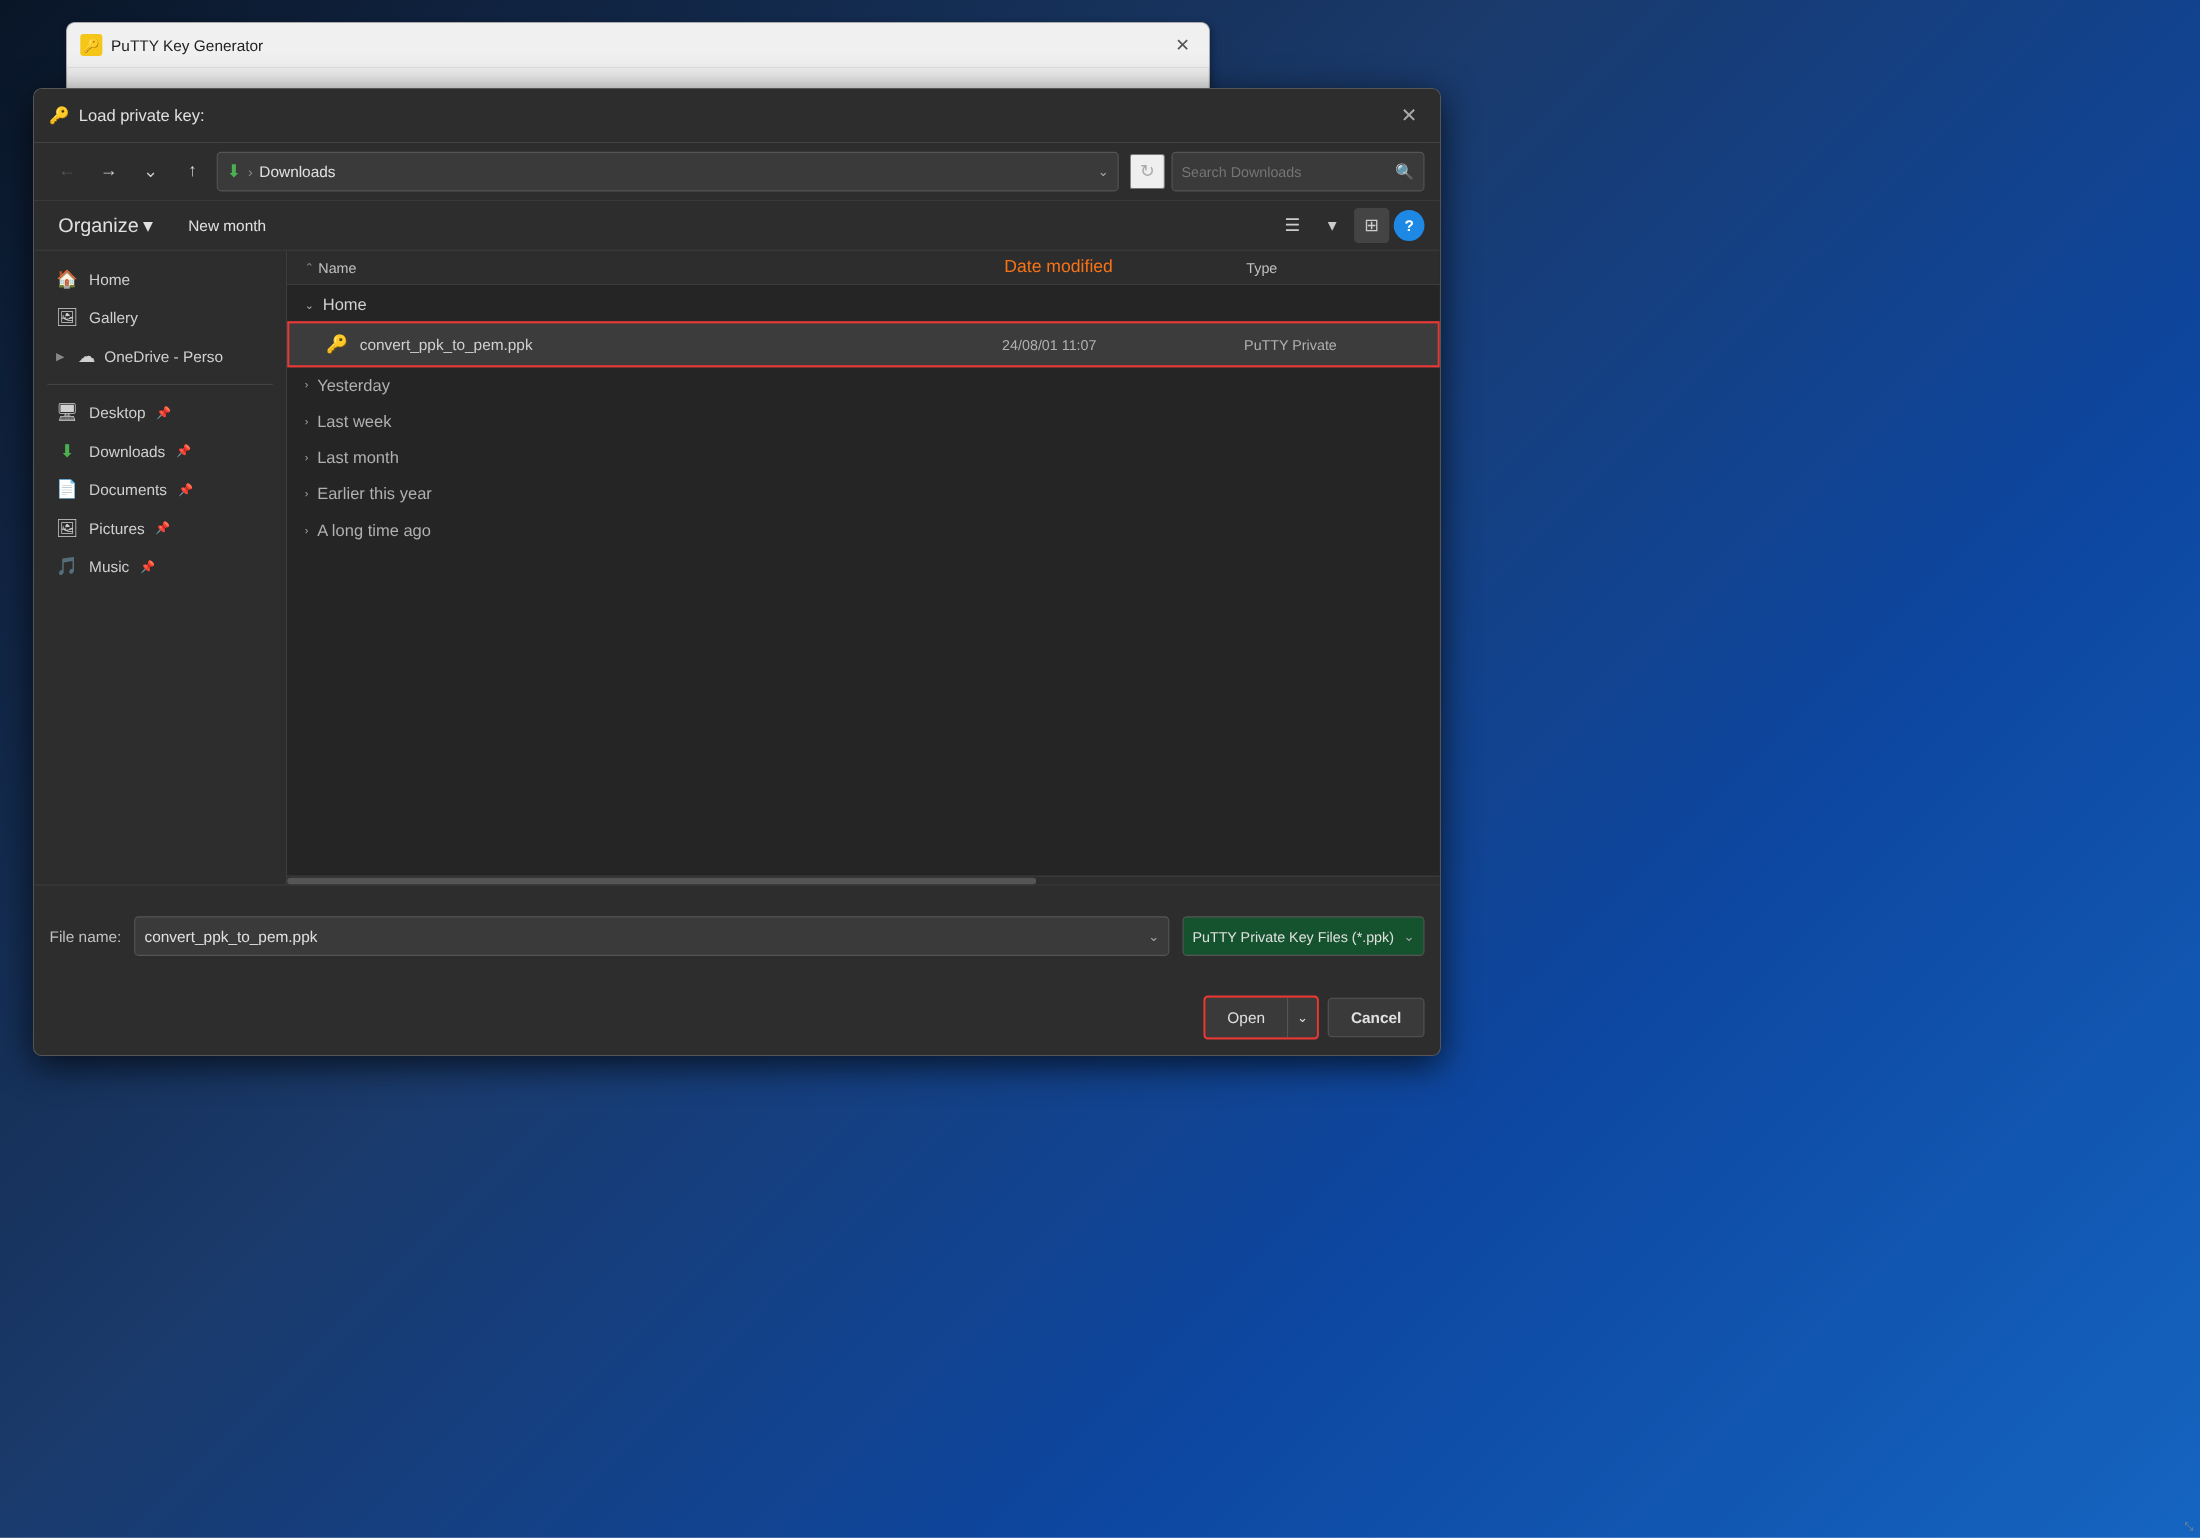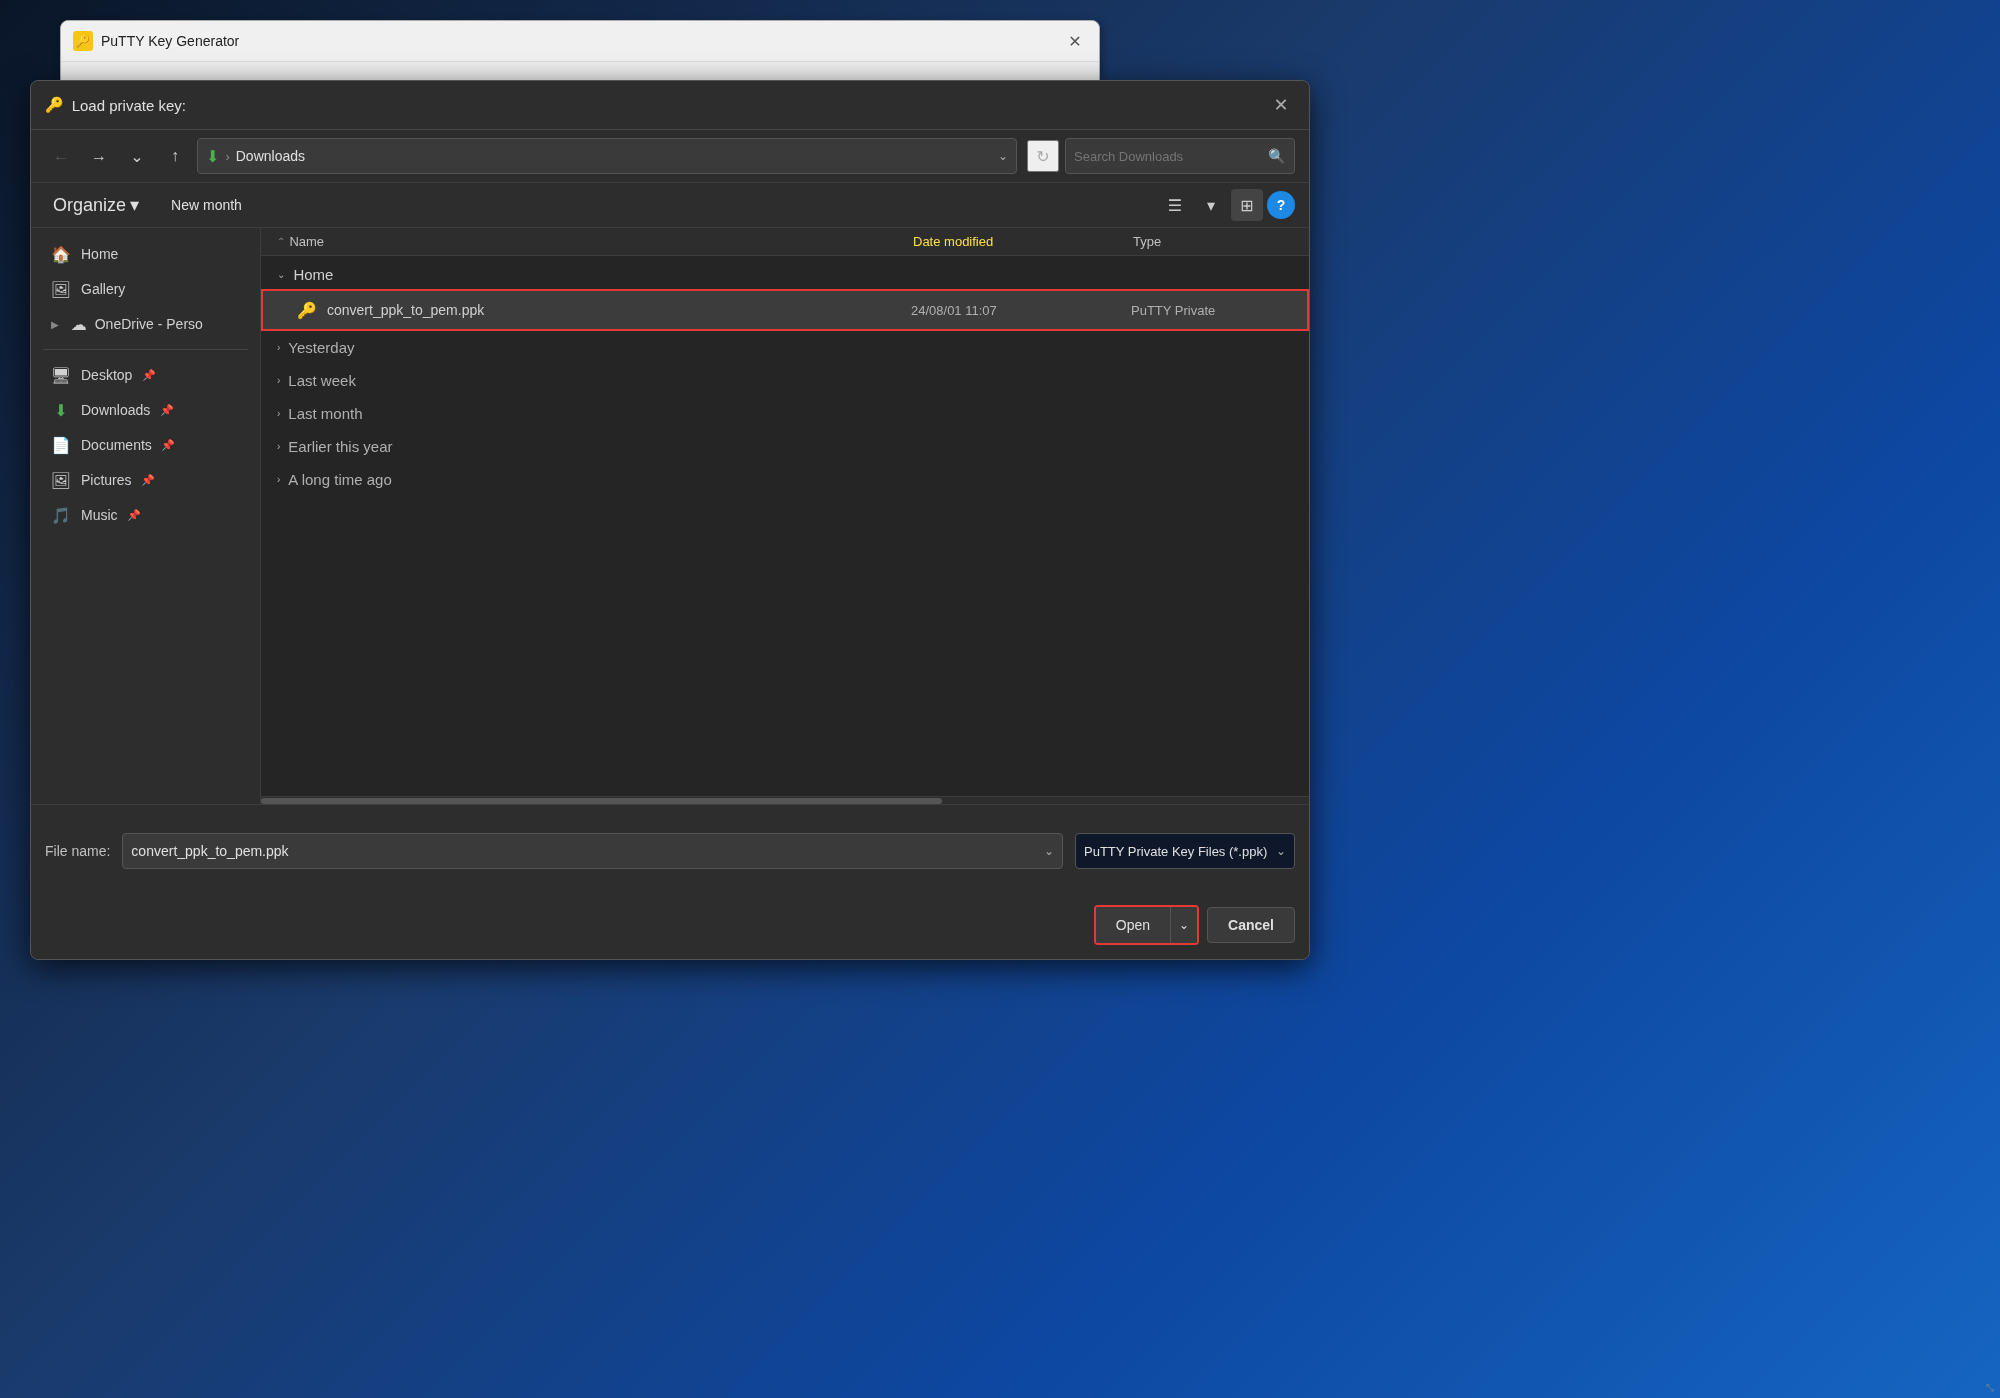--- a/index.html
+++ b/index.html
@@ -365,22 +365,22 @@
     }
     .col-name {
       flex: 1;
       font-size: 13px;
       color: #c0c0c0;
       display: flex;
       align-items: center;
     }
     .col-date {
       width: 220px;
-      font-size: 13px;
-      color: #fde047;
+      font-size: 16px;
+      color: #f97316;
     }
     .col-type {
       width: 160px;
       font-size: 13px;
       color: #c0c0c0;
     }
 
     
     .group-header {
       display: flex;
@@ -509,21 +509,21 @@
       flex: 1;
     }
     .filename-dropdown {
       color: #aaa;
       font-size: 12px;
       cursor: pointer;
     }
     .filetype-select-wrap {
       display: flex;
       align-items: center;
-      background: #0f172a;
+      background: #14532d;
       border: 1px solid #555;
       border-radius: 4px;
       height: 36px;
       padding: 0 8px;
       min-width: 220px;
       gap: 6px;
     }
     .filetype-text {
       color: #e0e0e0;
       font-size: 13px;

